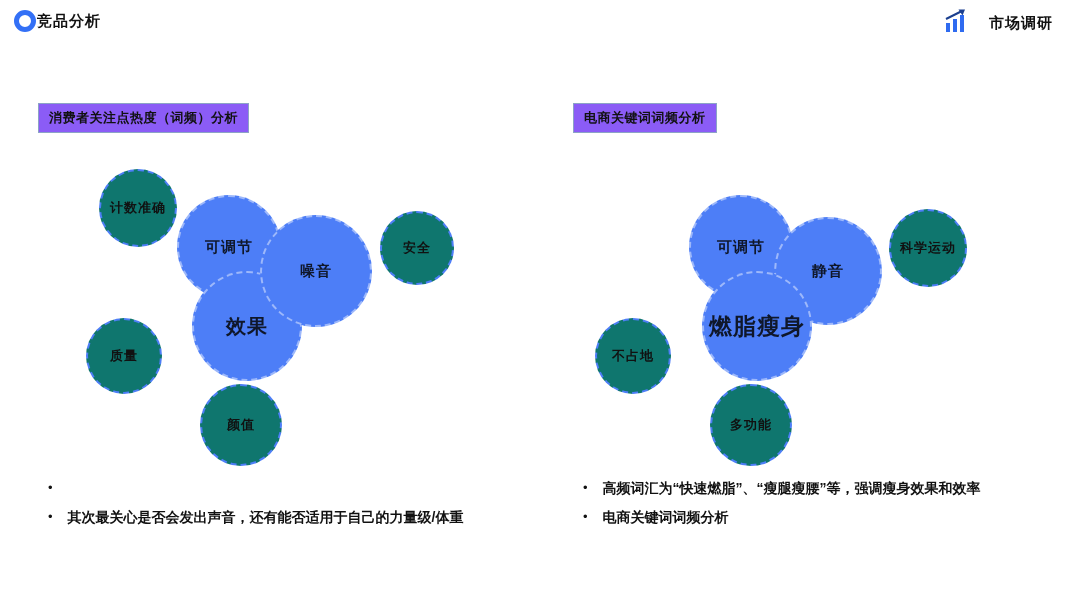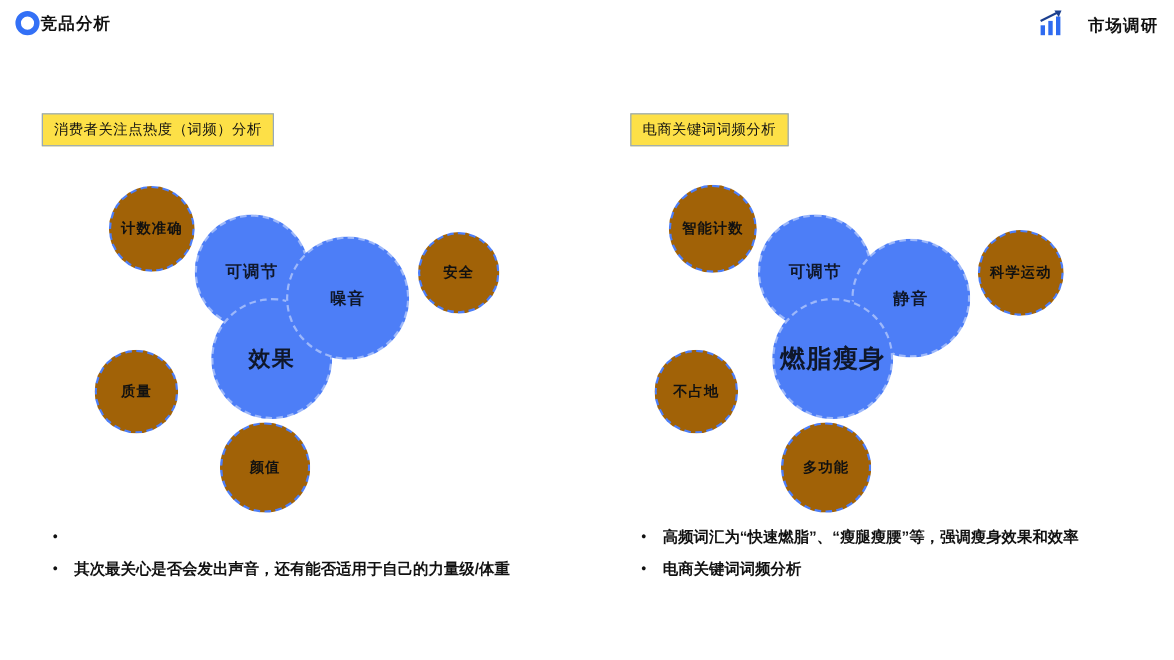--- a/index.html
+++ b/index.html
@@ -29,43 +29,43 @@
   .slide-title { font-size:15px; font-weight:bold; letter-spacing:1px; }
   .header-right {
     position:absolute; right:14px; top:8px;
     display:flex; align-items:center; gap:20px;
   }
   .header-right .hr-label { font-size:15px; font-weight:bold; letter-spacing:1px; }
   
   .section-title {
     position:absolute;
     border:1px solid var(--box-border,#8ca3c6);
-    background:#fde047;
-    font-size:13px; font-weight:normal;
+    background:#8b5cf6;
+    font-size:13px; font-weight:bold;
     padding:5px 10px;
     letter-spacing:0.5px;
     white-space:nowrap;
   }
   
   .bubble {
     position:absolute;
     border-radius:50%;
     display:flex; align-items:center; justify-content:center;
     text-align:center;
     letter-spacing:1px;
   }
   .bubble.solid {
     background:var(--bubble-fill,#4d7ef7);
     border:2px dashed rgba(255,255,255,0.45);
     color:#0f172a; font-weight:bold; font-size:15px;
   }
   .bubble.solid.big { font-size:20px; }
   .bubble.solid.mid { font-size:23px; }
   .bubble.dashed {
-    background:#a16207;
+    background:#0f766e;
     border:2px dashed var(--bubble-dashed-border,#4d7ef7);
     color:#111; font-weight:bold; font-size:13px;
   }
   
   .bullets {
     position:absolute;
     display:flex; flex-direction:column; gap:9px;
   }
   .bullet { display:flex; gap:15px; align-items:flex-start; }
   .bullet .dot { font-size:13px; line-height:20px; }
@@ -114,23 +114,20 @@
   <div class="bubble solid" style="left:177px; top:195px; width:104px; height:104px;">
     <span>可调节</span>
   </div>
   <div class="bubble solid big" style="left:192px; top:271px; width:110px; height:110px;">
     <span>效果</span>
   </div>
   <div class="bubble solid" style="left:260px; top:215px; width:112px; height:112px;">
     <span>噪音</span>
   </div>
 
-  <div class="bubble dashed" style="left:608px; top:168px; width:80px; height:80px;">
-    <span>智能计数</span>
-  </div>
   <div class="bubble dashed" style="left:889px; top:209px; width:78px; height:78px;">
     <span>科学运动</span>
   </div>
   <div class="bubble dashed" style="left:595px; top:318px; width:76px; height:76px;">
     <span>不占地</span>
   </div>
   <div class="bubble dashed" style="left:710px; top:384px; width:82px; height:82px;">
     <span>多功能</span>
   </div>
 

